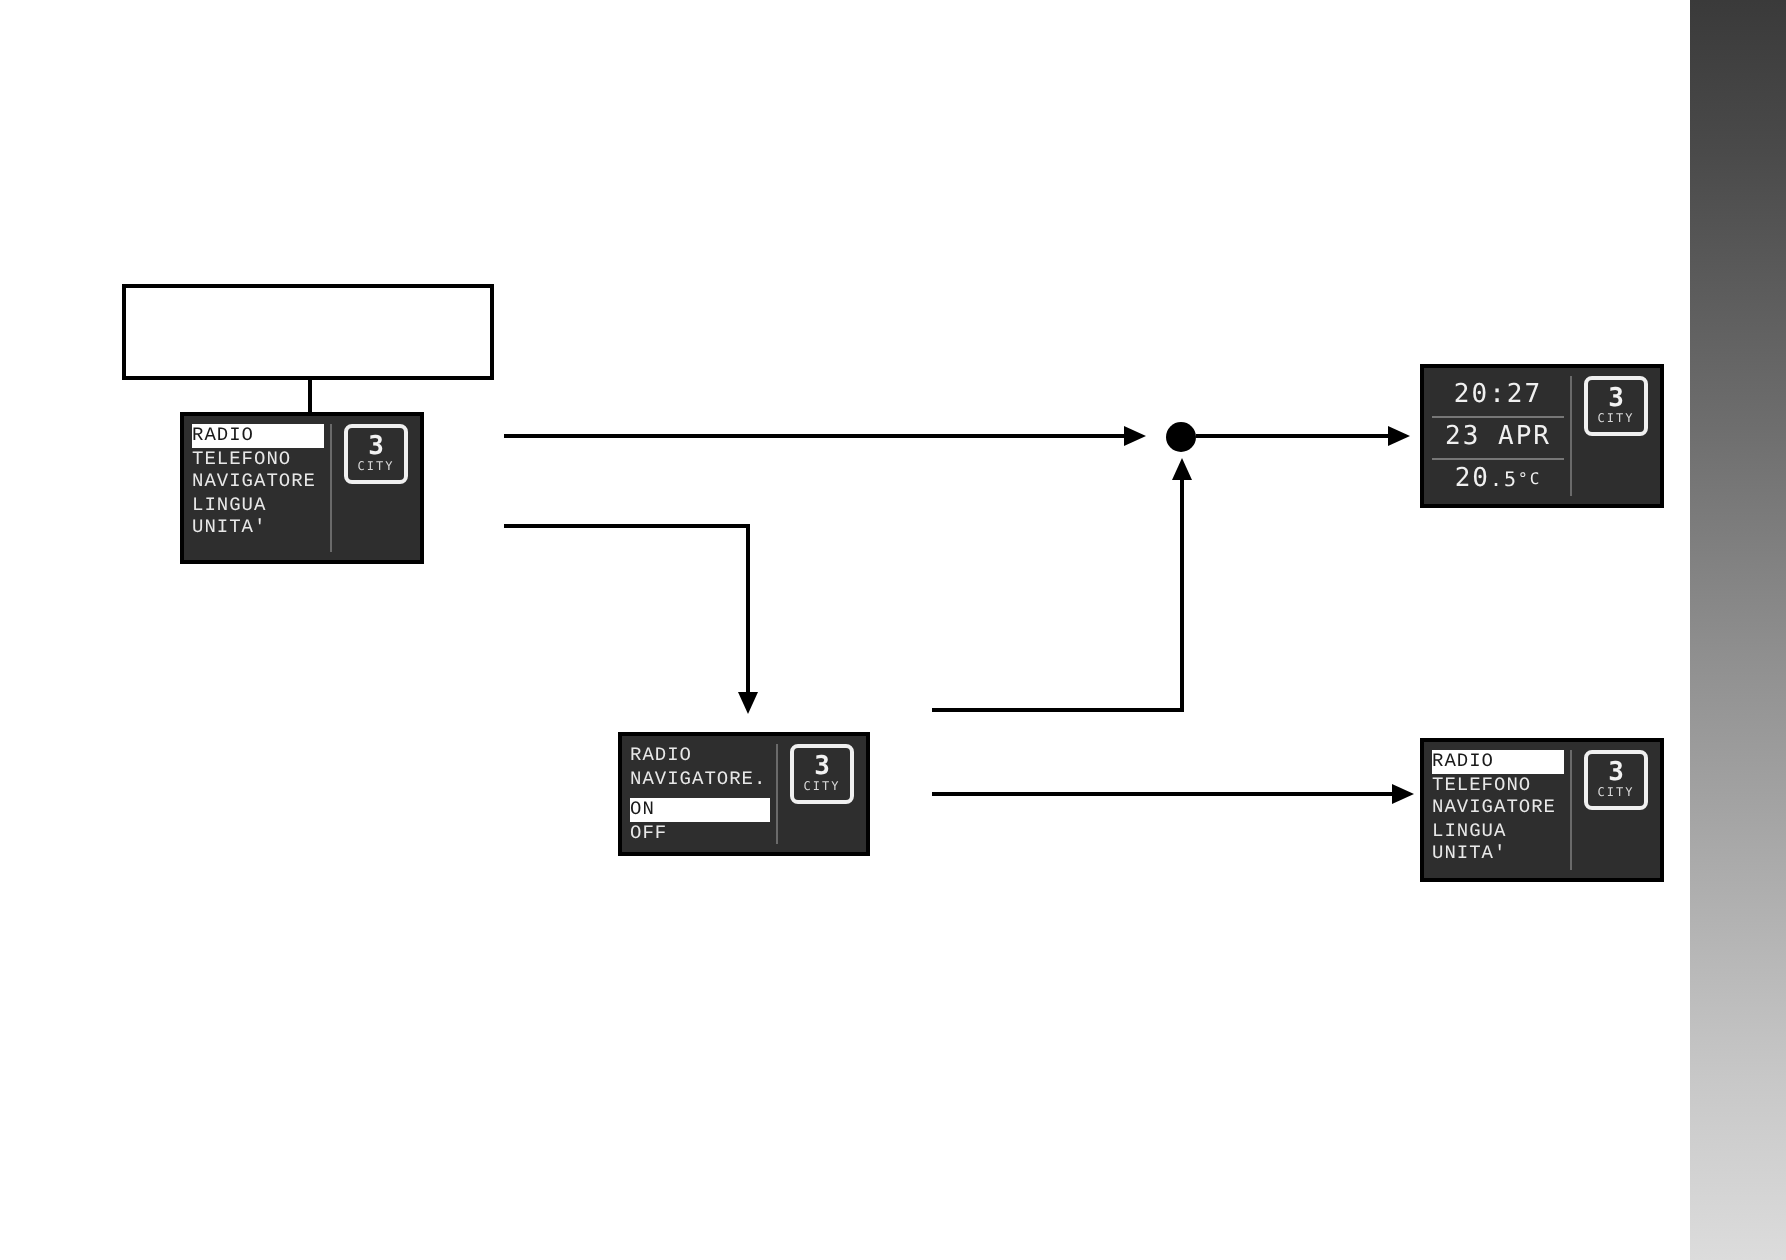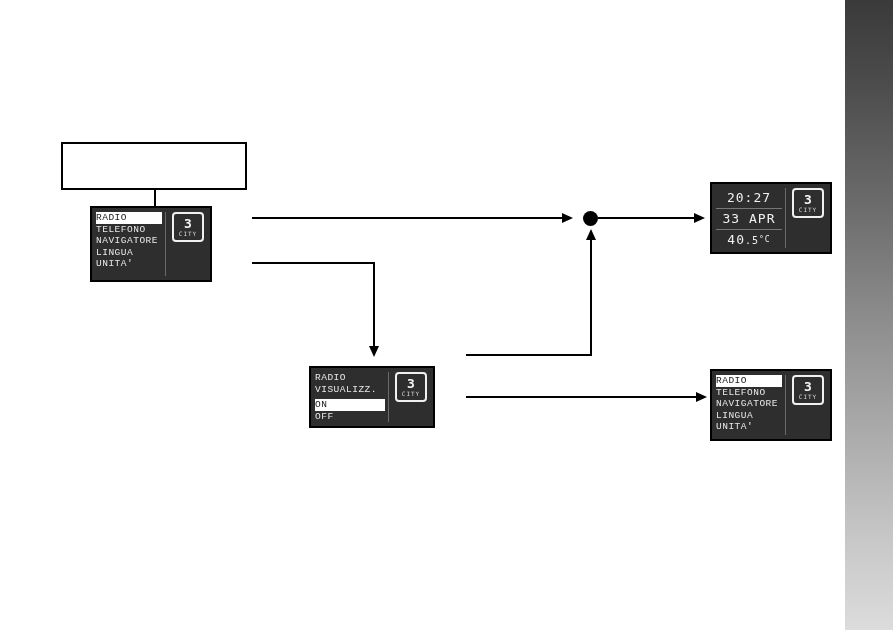--- a/index.html
+++ b/index.html
@@ -188,40 +188,40 @@
         <span class="badge-label">CITY</span>
       </div>
     </div>
   </div>
 </div>
 
 <div class="display" style="left:309px; top:366px; width:126px; height:62px;">
   <div class="display-inner">
     <div class="menu-col">
       <span class="menu-item">RADIO</span>
-      <span class="menu-item">VISUALIZZ.</span>
+      <span class="menu-item">NAVIGATORE.</span>
       <div class="menu-gap"></div>
       <span class="menu-item selected">ON</span>
       <span class="menu-item">OFF</span>
     </div>
     <div class="badge-col">
       <div class="badge">
         <span class="badge-num">3</span>
         <span class="badge-label">CITY</span>
       </div>
     </div>
   </div>
 </div>
 
 <div class="display" style="left:710px; top:182px; width:122px; height:72px;">
   <div class="display-inner">
     <div class="menu-col" style="justify-content:space-between;">
       <div class="clock-row">20:27</div>
-      <div class="clock-row">33 APR</div>
-      <div class="clock-row"><span>40</span><span class="temp-dec">.5</span><span class="temp-unit">°C</span></div>
+      <div class="clock-row">23 APR</div>
+      <div class="clock-row"><span>20</span><span class="temp-dec">.5</span><span class="temp-unit">°C</span></div>
     </div>
     <div class="badge-col">
       <div class="badge">
         <span class="badge-num">3</span>
         <span class="badge-label">CITY</span>
       </div>
     </div>
   </div>
 </div>
 

